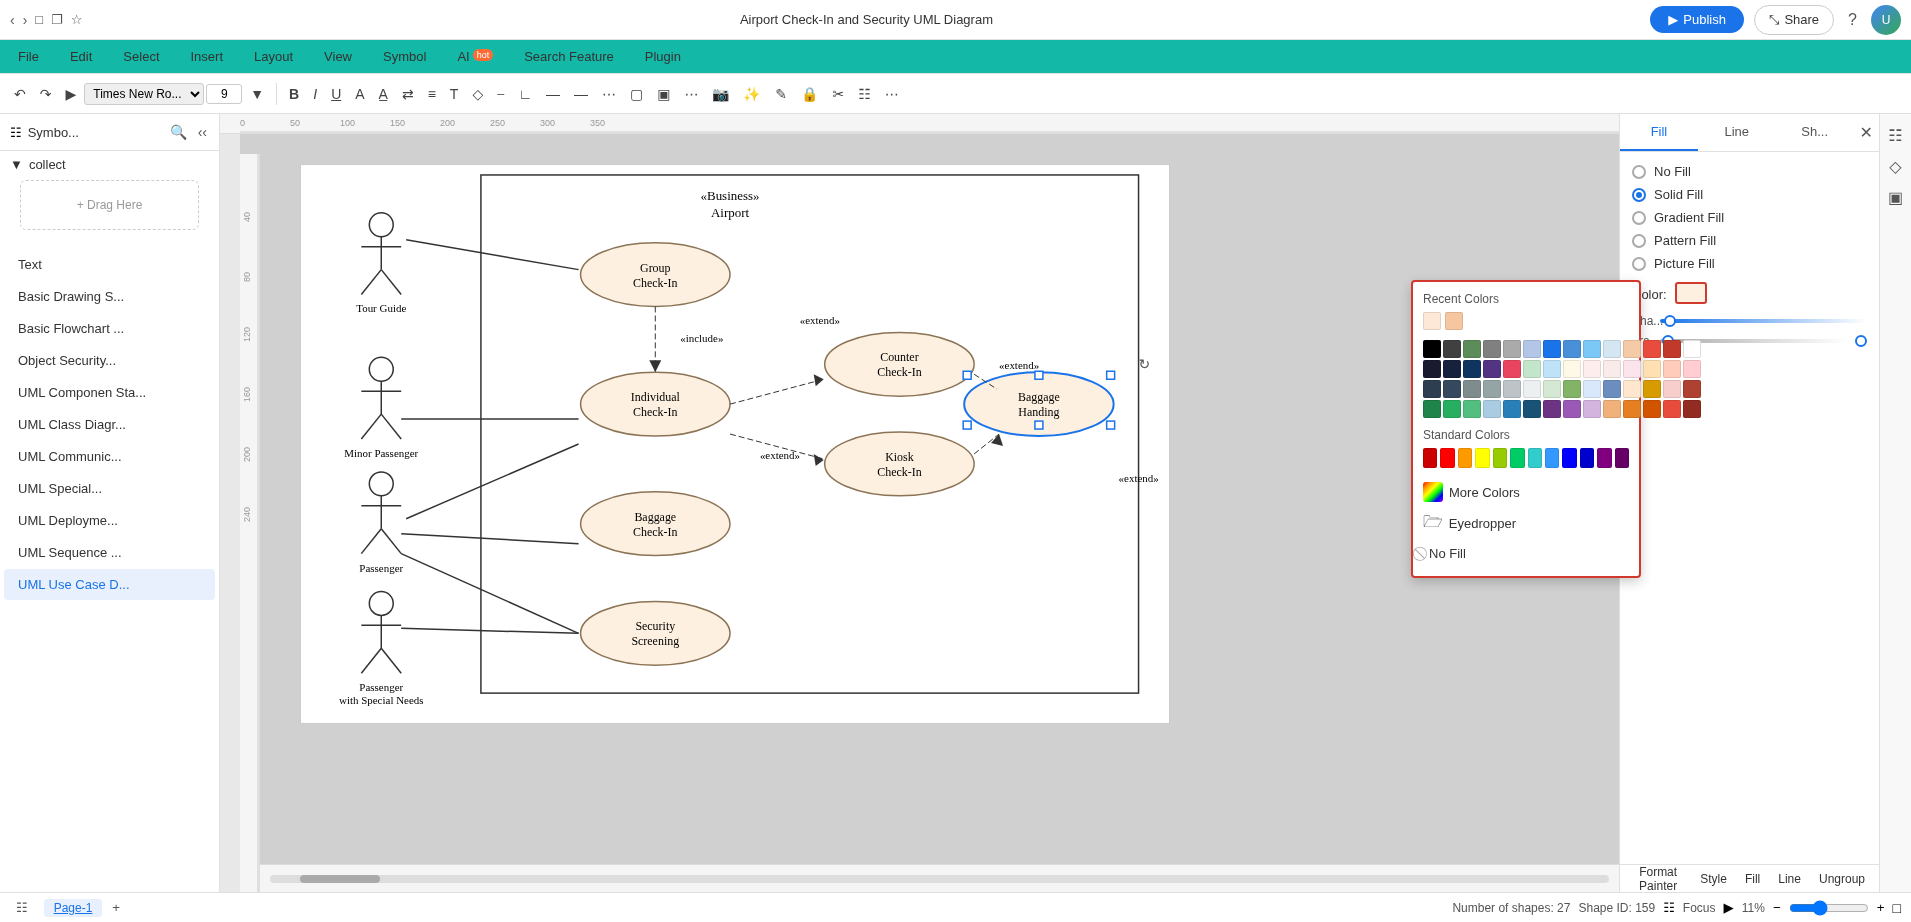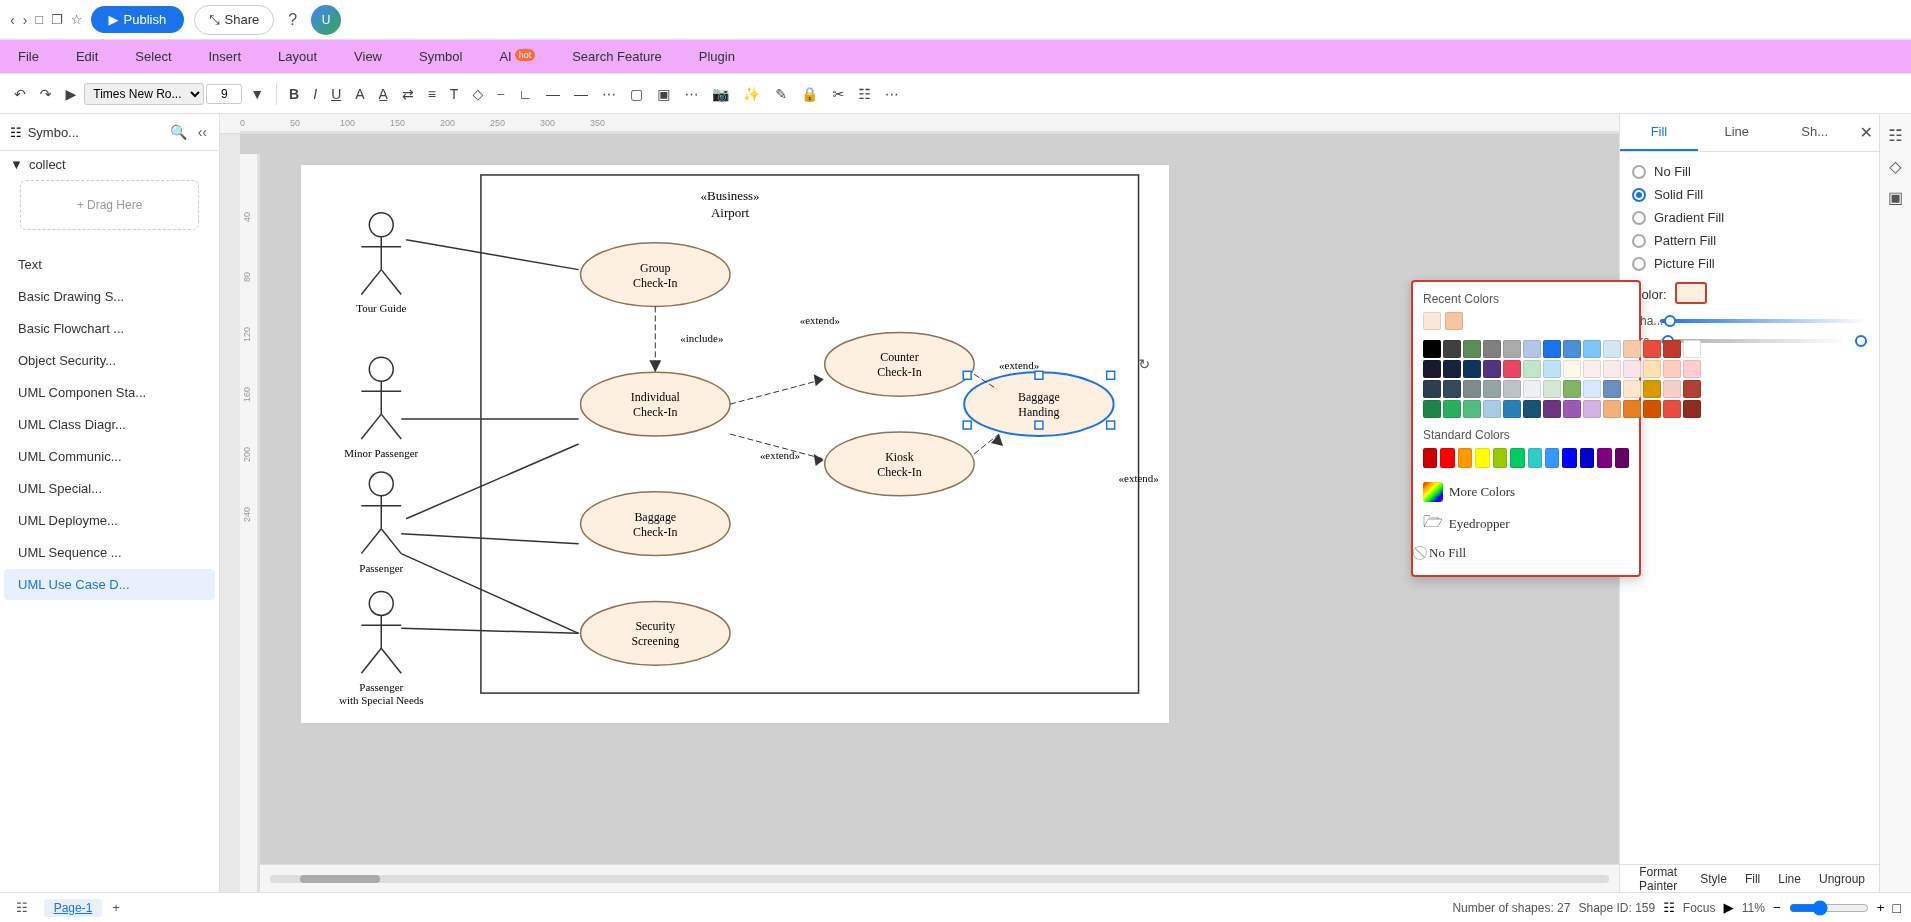--- a/index.html
+++ b/index.html
@@ -20,22 +20,22 @@
     }
     #titlebar .share-btn {
       background: #fff; color: #333; border: 1px solid #ccc; border-radius: 20px;
       padding: 6px 14px; font-size: 13px; cursor: pointer; display: flex; align-items: center; gap: 5px;
     }
     #titlebar .icon-btn { background: none; border: none; cursor: pointer; color: #555; font-size: 16px; padding: 4px; }
     #titlebar .avatar { width: 30px; height: 30px; border-radius: 50%; background: linear-gradient(135deg, #4285f4, #34a853); display: flex; align-items: center; justify-content: center; color: #fff; font-size: 12px; }
 
     
     #menubar {
-      display: flex; align-items: center; height: 34px; background: #f0abfc;
-      border-bottom: 1px solid #e0e0e0; padding: 0 8px; gap: 17px;
+      display: flex; align-items: center; height: 34px; background: #14b8a6;
+      border-bottom: 1px solid #e0e0e0; padding: 0 8px; gap: 11px;
     }
     #menubar .menu-item {
       padding: 4px 10px; font-size: 13px; color: #333; cursor: pointer; border-radius: 4px;
       display: flex; align-items: center; gap: 3px;
     }
     .ai-badge {
       background: #ff6b35; color: #fff; font-size: 9px; padding: 1px 4px; border-radius: 8px;
       position: relative; top: -2px;
     }
 
@@ -106,21 +106,21 @@
       position: absolute; right: 270px; top: 280px;
       width: 230px; background: #fff; border: 2px solid #d0392b; border-radius: 4px;
       box-shadow: 0 4px 12px rgba(0,0,0,0.2); z-index: 100; padding: 10px;
     }
     .cp-section-label { font-size: 12px; color: #555; margin-bottom: 6px; font-weight: 500; }
     .recent-colors { display: flex; gap: 4px; margin-bottom: 10px; }
     .color-swatch { width: 18px; height: 18px; border-radius: 2px; cursor: pointer; border: 1px solid rgba(0,0,0,0.1); }
     .color-grid { display: grid; grid-template-columns: repeat(14, 1fr); gap: 2px; margin-bottom: 10px; }
     .standard-colors { display: flex; gap: 3px; margin-bottom: 10px; }
     .std-swatch { width: 20px; height: 20px; border-radius: 2px; cursor: pointer; border: 1px solid rgba(0,0,0,0.1); }
-    .cp-action-row { display: flex; align-items: center; gap: 6px; padding: 4px 0; cursor: pointer; font-size: 13px; color: #333; font-family: Liberation Serif, serif; }
+    .cp-action-row { display: flex; align-items: center; gap: 6px; padding: 4px 0; cursor: pointer; font-size: 13px; color: #333; }
     .cp-color-icon { width: 20px; height: 20px; background: linear-gradient(135deg, #ff0000, #ff9900, #ffff00, #00ff00, #0000ff, #9900ff); border-radius: 3px; }
     .eyedropper-icon { font-size: 16px; }
 
     
     #bottombar {
       height: 30px; background: #fff; border-top: 1px solid #e0e0e0;
       display: flex; align-items: center; padding: 0 10px; gap: 10px; font-size: 12px; color: #555;
     }
     .page-tab { padding: 2px 10px; border-radius: 3px; cursor: pointer; font-size: 12px; text-decoration: underline; }
     .page-tab.active { background: #e8f0fe; color: #1a73e8; font-weight: 500; }
@@ -151,20 +151,21 @@
   </style>
 </head>
 <body>
 
 <div id="titlebar">
   <button class="nav-arrow">‹</button>
   <button class="nav-arrow">›</button>
   <span class="tab-icon">□</span>
   <span class="tab-icon">❐</span>
   <span class="tab-icon">☆</span>
+  <span class="title-text">Airport Check-In and Security UML Diagram</span>
   <div class="title-actions">
     <button class="publish-btn">
       <span>▶</span>
       <span>Publish</span>
     </button>
     <button class="share-btn">
       <span>⤡</span>
       <span>Share</span>
     </button>
     <button class="icon-btn">?</button>

